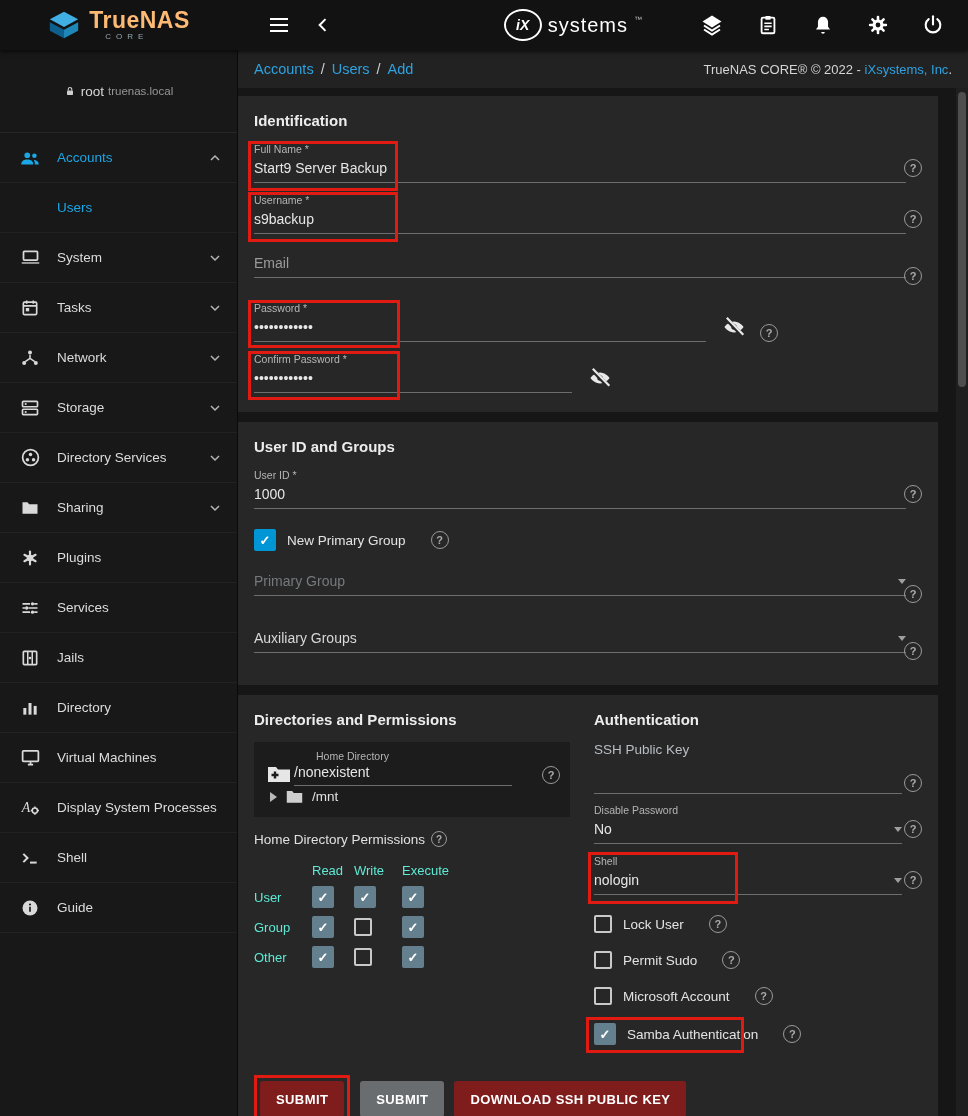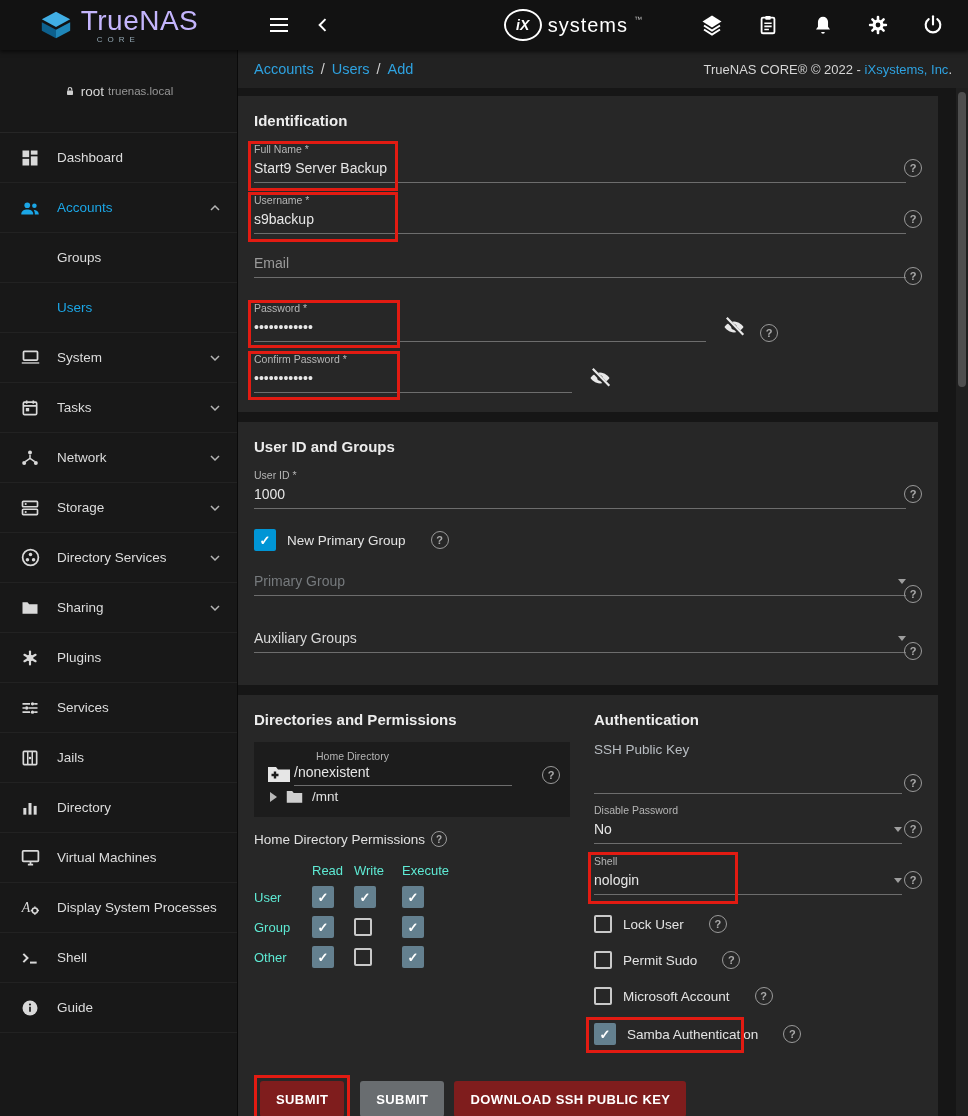--- a/index.html
+++ b/index.html
@@ -2,21 +2,21 @@
 <html><head>
 <meta charset="utf-8">
 <style>
   html,body{margin:0;padding:0;background:#000;}
   .page{width:968px;height:1116px;font-family:"Liberation Sans",sans-serif;background:#141414;overflow:hidden;display:flex;flex-direction:column;position:relative;}
 
   
   .topbar{height:50px;flex:0 0 50px;display:flex;align-items:center;background:#121212;box-shadow:0 2px 4px rgba(0,0,0,.6);z-index:10;}
   .tb-left{width:237px;flex:0 0 237px;display:flex;justify-content:center;align-items:center;gap:8px;}
   .logo-text{display:flex;flex-direction:column;line-height:1;}
-  .brand{color:#c4b5fd;font-size:28px;font-weight:400;letter-spacing:.5px;}
+  .brand{color:#fdba74;font-size:23px;font-weight:700;letter-spacing:.5px;}
   .core{font-size:8px;letter-spacing:5px;color:#93a7b2;margin-top:1px;padding-left:16px;}
   .tb-btn{background:none;border:none;padding:4px;margin:0;cursor:pointer;display:flex;align-items:center;}
   .menu-btn{margin-left:26px;}
   .back-btn{margin-left:14px;}
   .ix{margin-left:auto;display:flex;align-items:center;gap:6px;color:#fff;}
   .ix-circle{width:34px;height:28px;border:2px solid #fff;border-radius:50%;display:flex;align-items:center;justify-content:center;font-style:italic;font-weight:700;font-size:14px;}
   .ix-text{font-size:20px;font-weight:300;letter-spacing:1px;}
   .ix-tm{font-size:8px;color:#bbb;align-self:flex-start;margin-top:6px;}
   .tb-icons{display:flex;align-items:center;gap:25px;margin-left:54px;padding-right:20px;}
 
@@ -200,52 +200,38 @@
             <svg width="12" height="13" viewBox="0 0 24 24">
                 <rect x="6" y="10" width="12" height="9" rx="1.5" fill="#cfcfcf"></rect>
                 <path d="M8.5 10V7.5a3.5 3.5 0 0 1 7 0V10" fill="none" stroke="#cfcfcf" stroke-width="2.2"></path>
               </svg>
           </span>
           <span>root</span>
         </span>
         <span class="uhost">truenas.local</span>
       </div>
 
-      <div class="nav-item">
-        <span class="nav-icon">
-            <svg width="20" height="20" viewBox="0 0 24 24" fill="#d9d9d9">
-              <rect x="3" y="3" width="8" height="8"></rect>
-              <rect x="13" y="3" width="8" height="5"></rect>
-              <rect x="13" y="10" width="8" height="11"></rect>
-              <rect x="3" y="13" width="8" height="8"></rect>
-            </svg>
-          </span>
-        <span class="nav-label">Dashboard</span>
-      </div>
 
       <div class="nav-item active">
         <span class="nav-icon">
             <svg width="22" height="22" viewBox="0 0 24 24" fill="#1ba6e6">
               <circle cx="9" cy="9" r="3.1"></circle>
               <path d="M2.5 18.2c0-3 3.2-4.6 6.5-4.6s6.5 1.6 6.5 4.6v.8h-13z"></path>
               <circle cx="16.8" cy="9.6" r="2.5"></circle>
               <path d="M16 13.9c2.8.3 5.5 1.8 5.5 4.3v.8h-4.2c0-2.2-.5-3.9-1.3-5.1z"></path>
             </svg>
           </span>
         <span class="nav-label">Accounts</span>
         <span class="chev">
             <svg width="16" height="16" viewBox="0 0 24 24">
               <path d="M6 15l6-6 6 6" stroke="#b5b5b5" stroke-width="2.2" fill="none"></path>
             </svg>
           </span>
       </div>
 
-      <div class="nav-item nav-child">
-        <span class="nav-label">Groups</span>
-      </div>
 
       <div class="nav-item nav-child active">
         <span class="nav-label">Users</span>
       </div>
 
       <div class="nav-item">
         <span class="nav-icon">
             <svg width="21" height="21" viewBox="0 0 24 24">
               <rect x="4" y="5" width="16" height="10" rx="1" fill="none" stroke="#d9d9d9" stroke-width="2"></rect>
               <path d="M2 17.5h20V19H2z" fill="#d9d9d9"></path>

